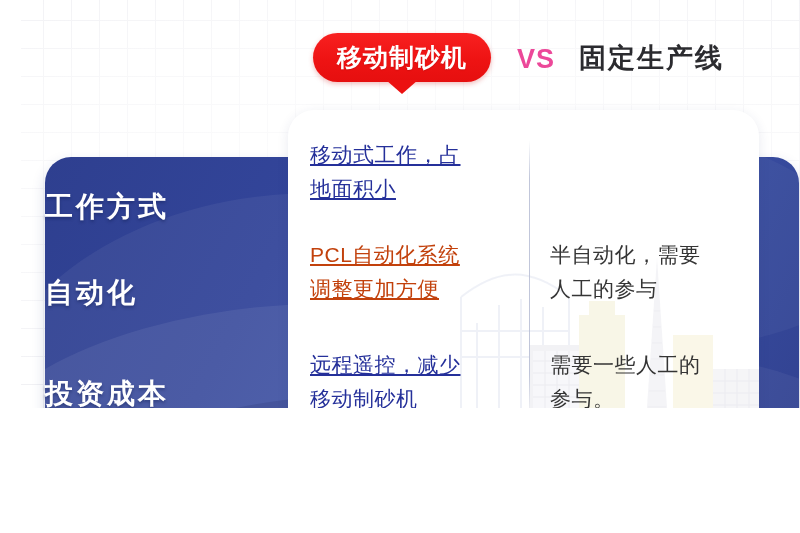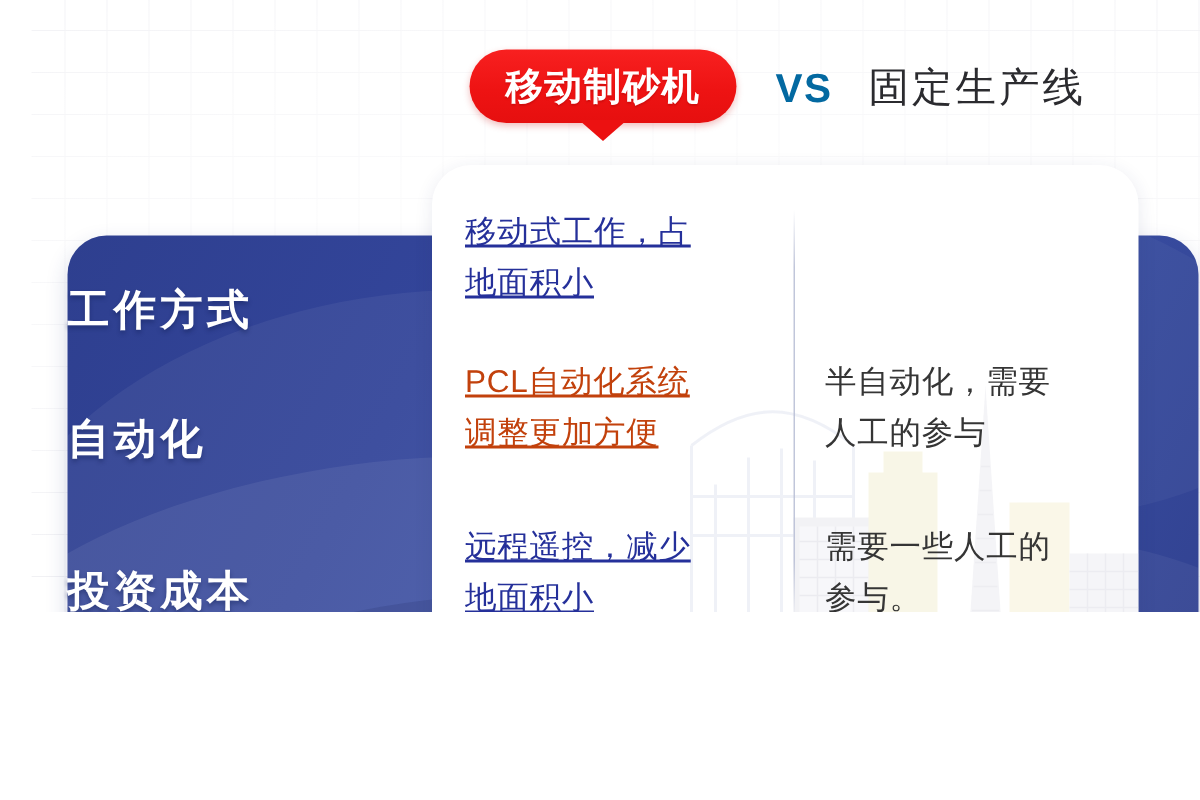--- a/index.html
+++ b/index.html
@@ -87,30 +87,30 @@
     border-right: 16px solid transparent;
     border-top: 14px solid #ec1111;
   }
 
   .vs-label {
     position: absolute;
     left: 496px;
     top: 18px;
     font-size: 27px;
     font-weight: bold;
-    color: #0369a1;
+    color: #ec4899;
     letter-spacing: 1px;
   }
 
   .right-title {
     position: absolute;
     left: 558px;
     top: 14px;
     font-size: 27px;
-    font-weight: normal;
+    font-weight: bold;
     color: #2b2b2f;
     letter-spacing: 2px;
     white-space: nowrap;
   }
 
   
   .blue-panel {
     position: absolute;
     left: 24px;
     top: 157px;
@@ -302,18 +302,18 @@
 
     <div class="cell col-left y1">移动式工作，占
 地面积小</div>
 
     <div class="cell col-left y2 accent">PCL自动化系统
 调整更加方便</div>
     <div class="cell col-right y2">半自动化，需要
 人工的参与</div>
 
     <div class="cell col-left y3">远程遥控，减少
-地面积小</div>
+移动制砂机</div>
     <div class="cell col-right y3">需要一些人工的
 参与。</div>
   </div>
 
 </div>
 
 </body></html>

